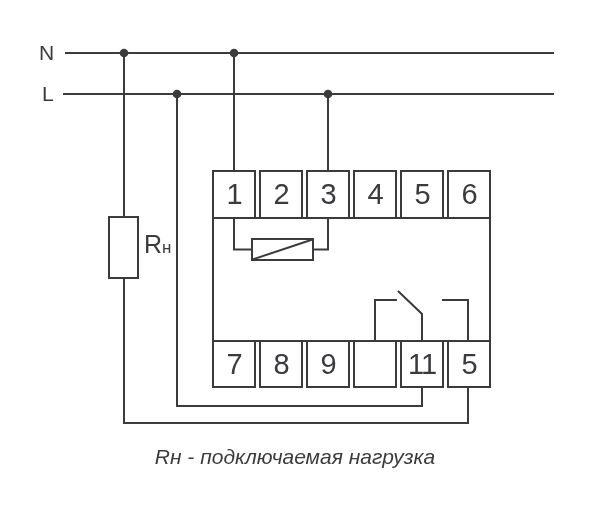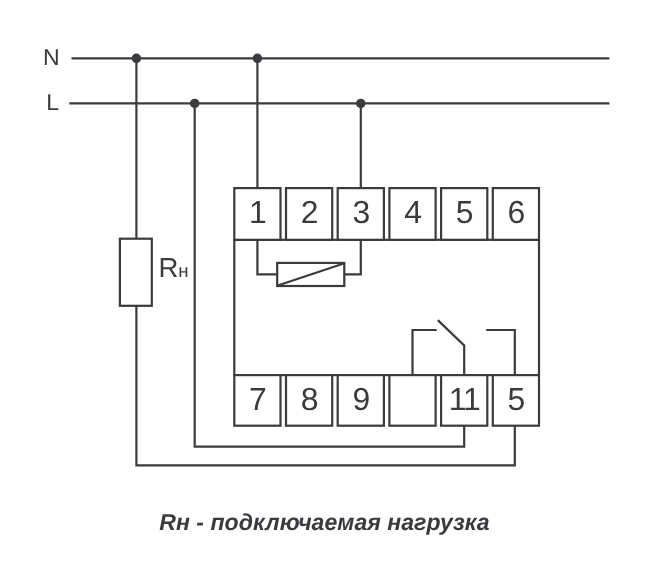--- a/index.html
+++ b/index.html
@@ -33,23 +33,23 @@
   .tnum{
     position:absolute;
     width:42px;
     display:flex;align-items:center;justify-content:center;
     font-size:29px;font-weight:300;letter-spacing:-1px;
     color:#3b3b3f;
   }
   .tnum.top{top:171px;height:47px;}
   .tnum.bot{top:341px;height:46px;}
   .caption{
-    position:absolute;left:0;top:464px;width:590px;
+    position:absolute;left:0;top:445px;width:590px;
     text-align:center;
-    font-size:21px;font-style:italic;font-weight:700;
+    font-size:21px;font-style:italic;font-weight:400;
     color:#3b3b3f;
   }
 </style>
 </head>
 <body>
 
 <div class="stage">
 
   <svg width="600" height="510" viewBox="0 0 600 510">
 

